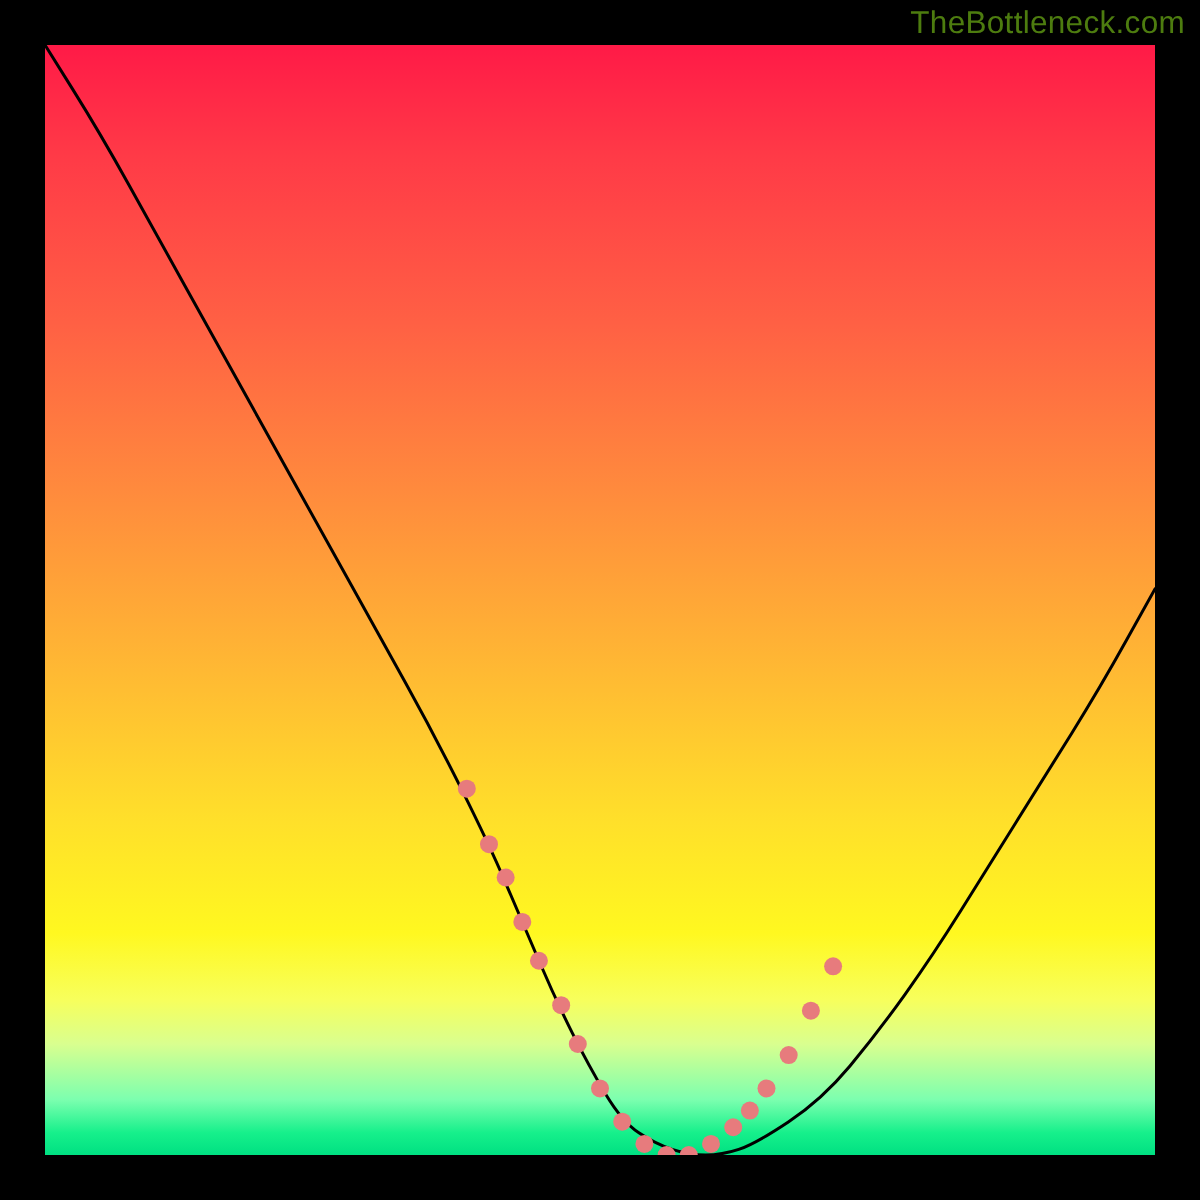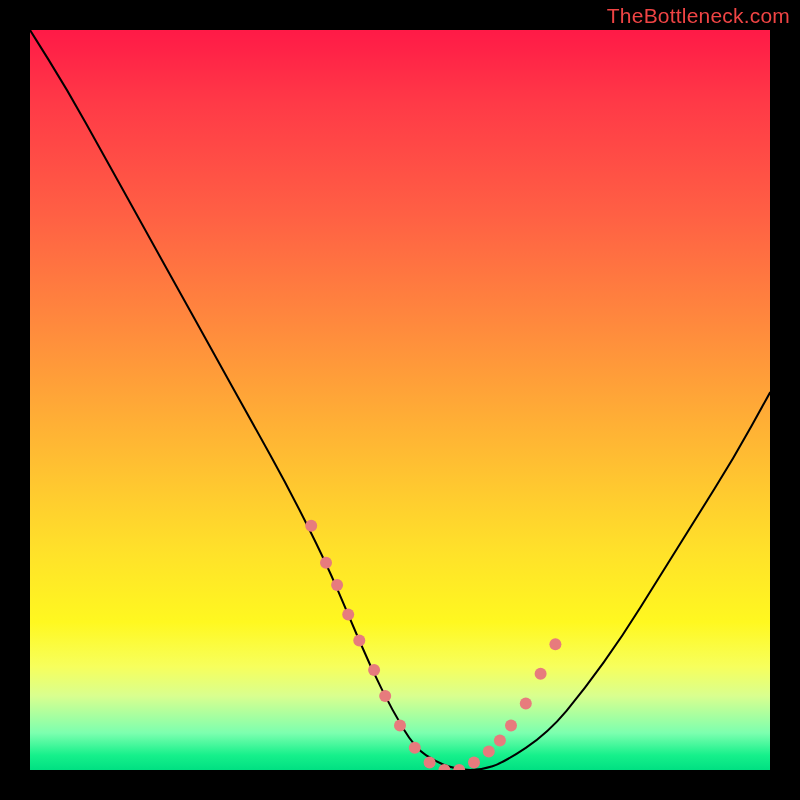--- a/index.html
+++ b/index.html
@@ -39,21 +39,21 @@
       #d9ff8f 90%,
       #7cffaf 95%,
       #16f08b 98%,
       #00e082 100%
     );
   }
   .watermark {
     position: absolute;
     top: 4px;
     right: 10px;
-    color: #ef4444;
+    color: #4d7c0f;
     font-size: 21px;
     font-weight: 500;
     letter-spacing: 0.2px;
   }
   svg.curve {
     position: absolute;
     left: 0;
     top: 0;
     width: 740px;
     height: 740px;

